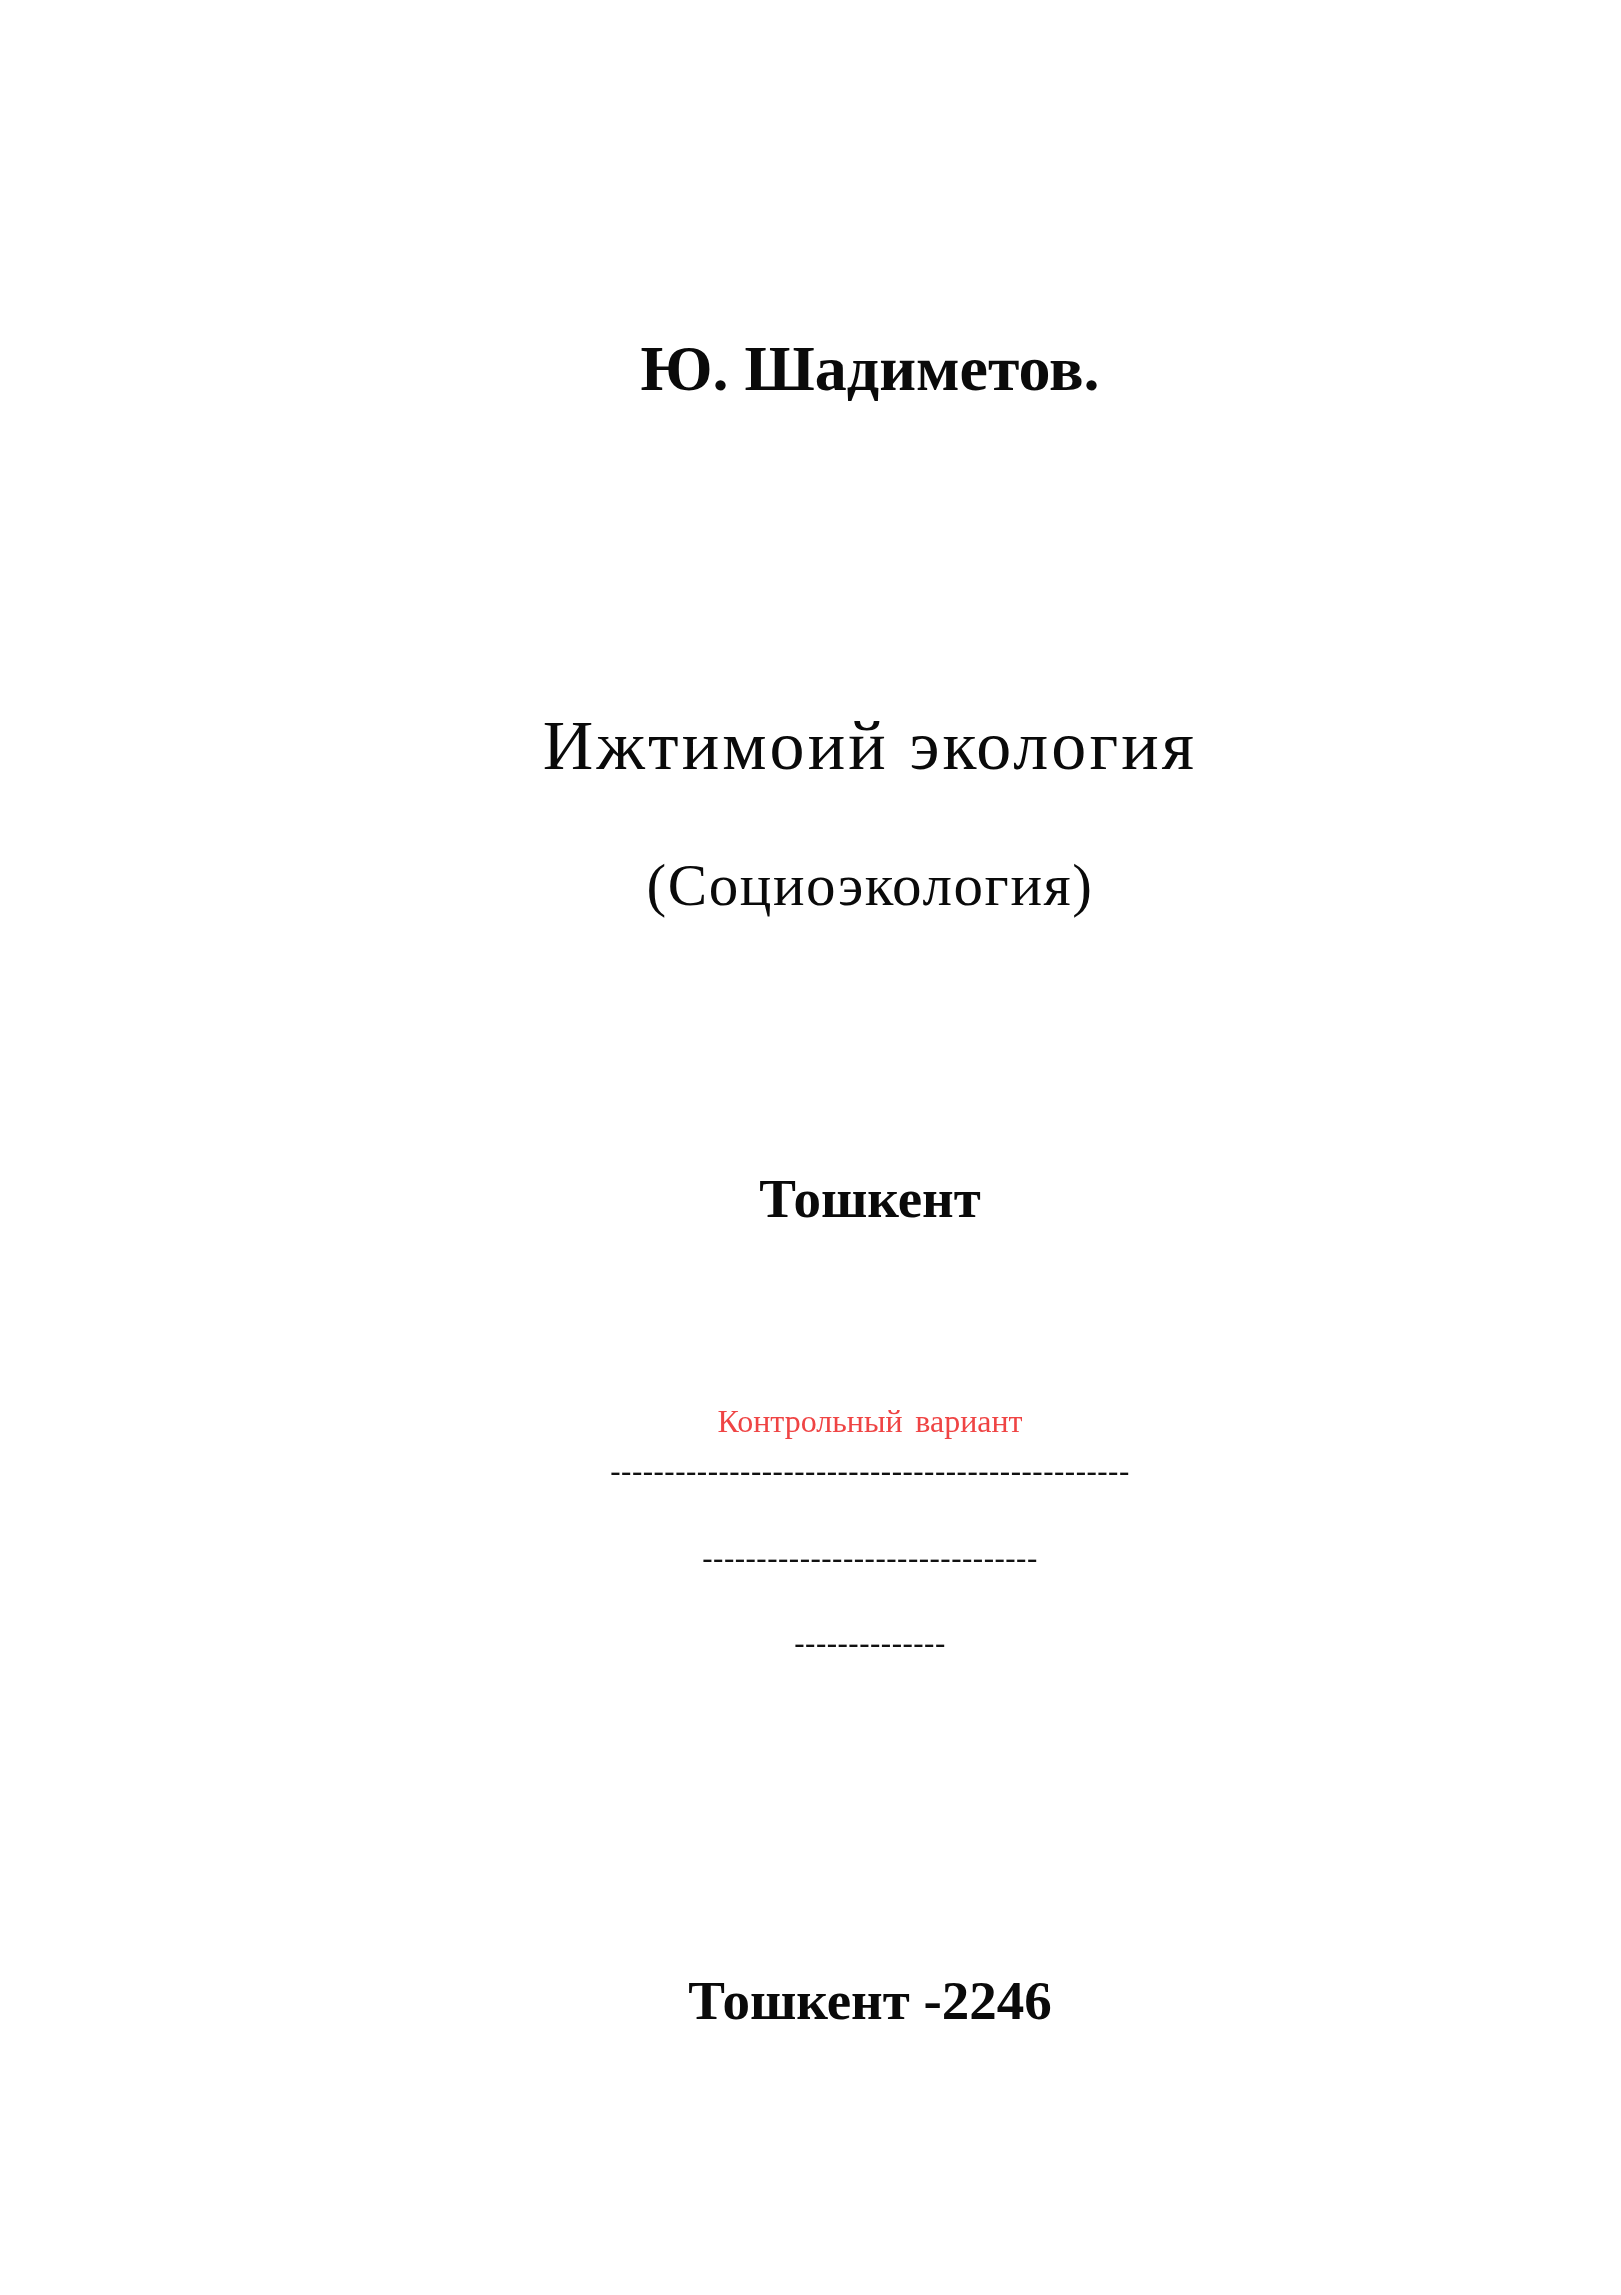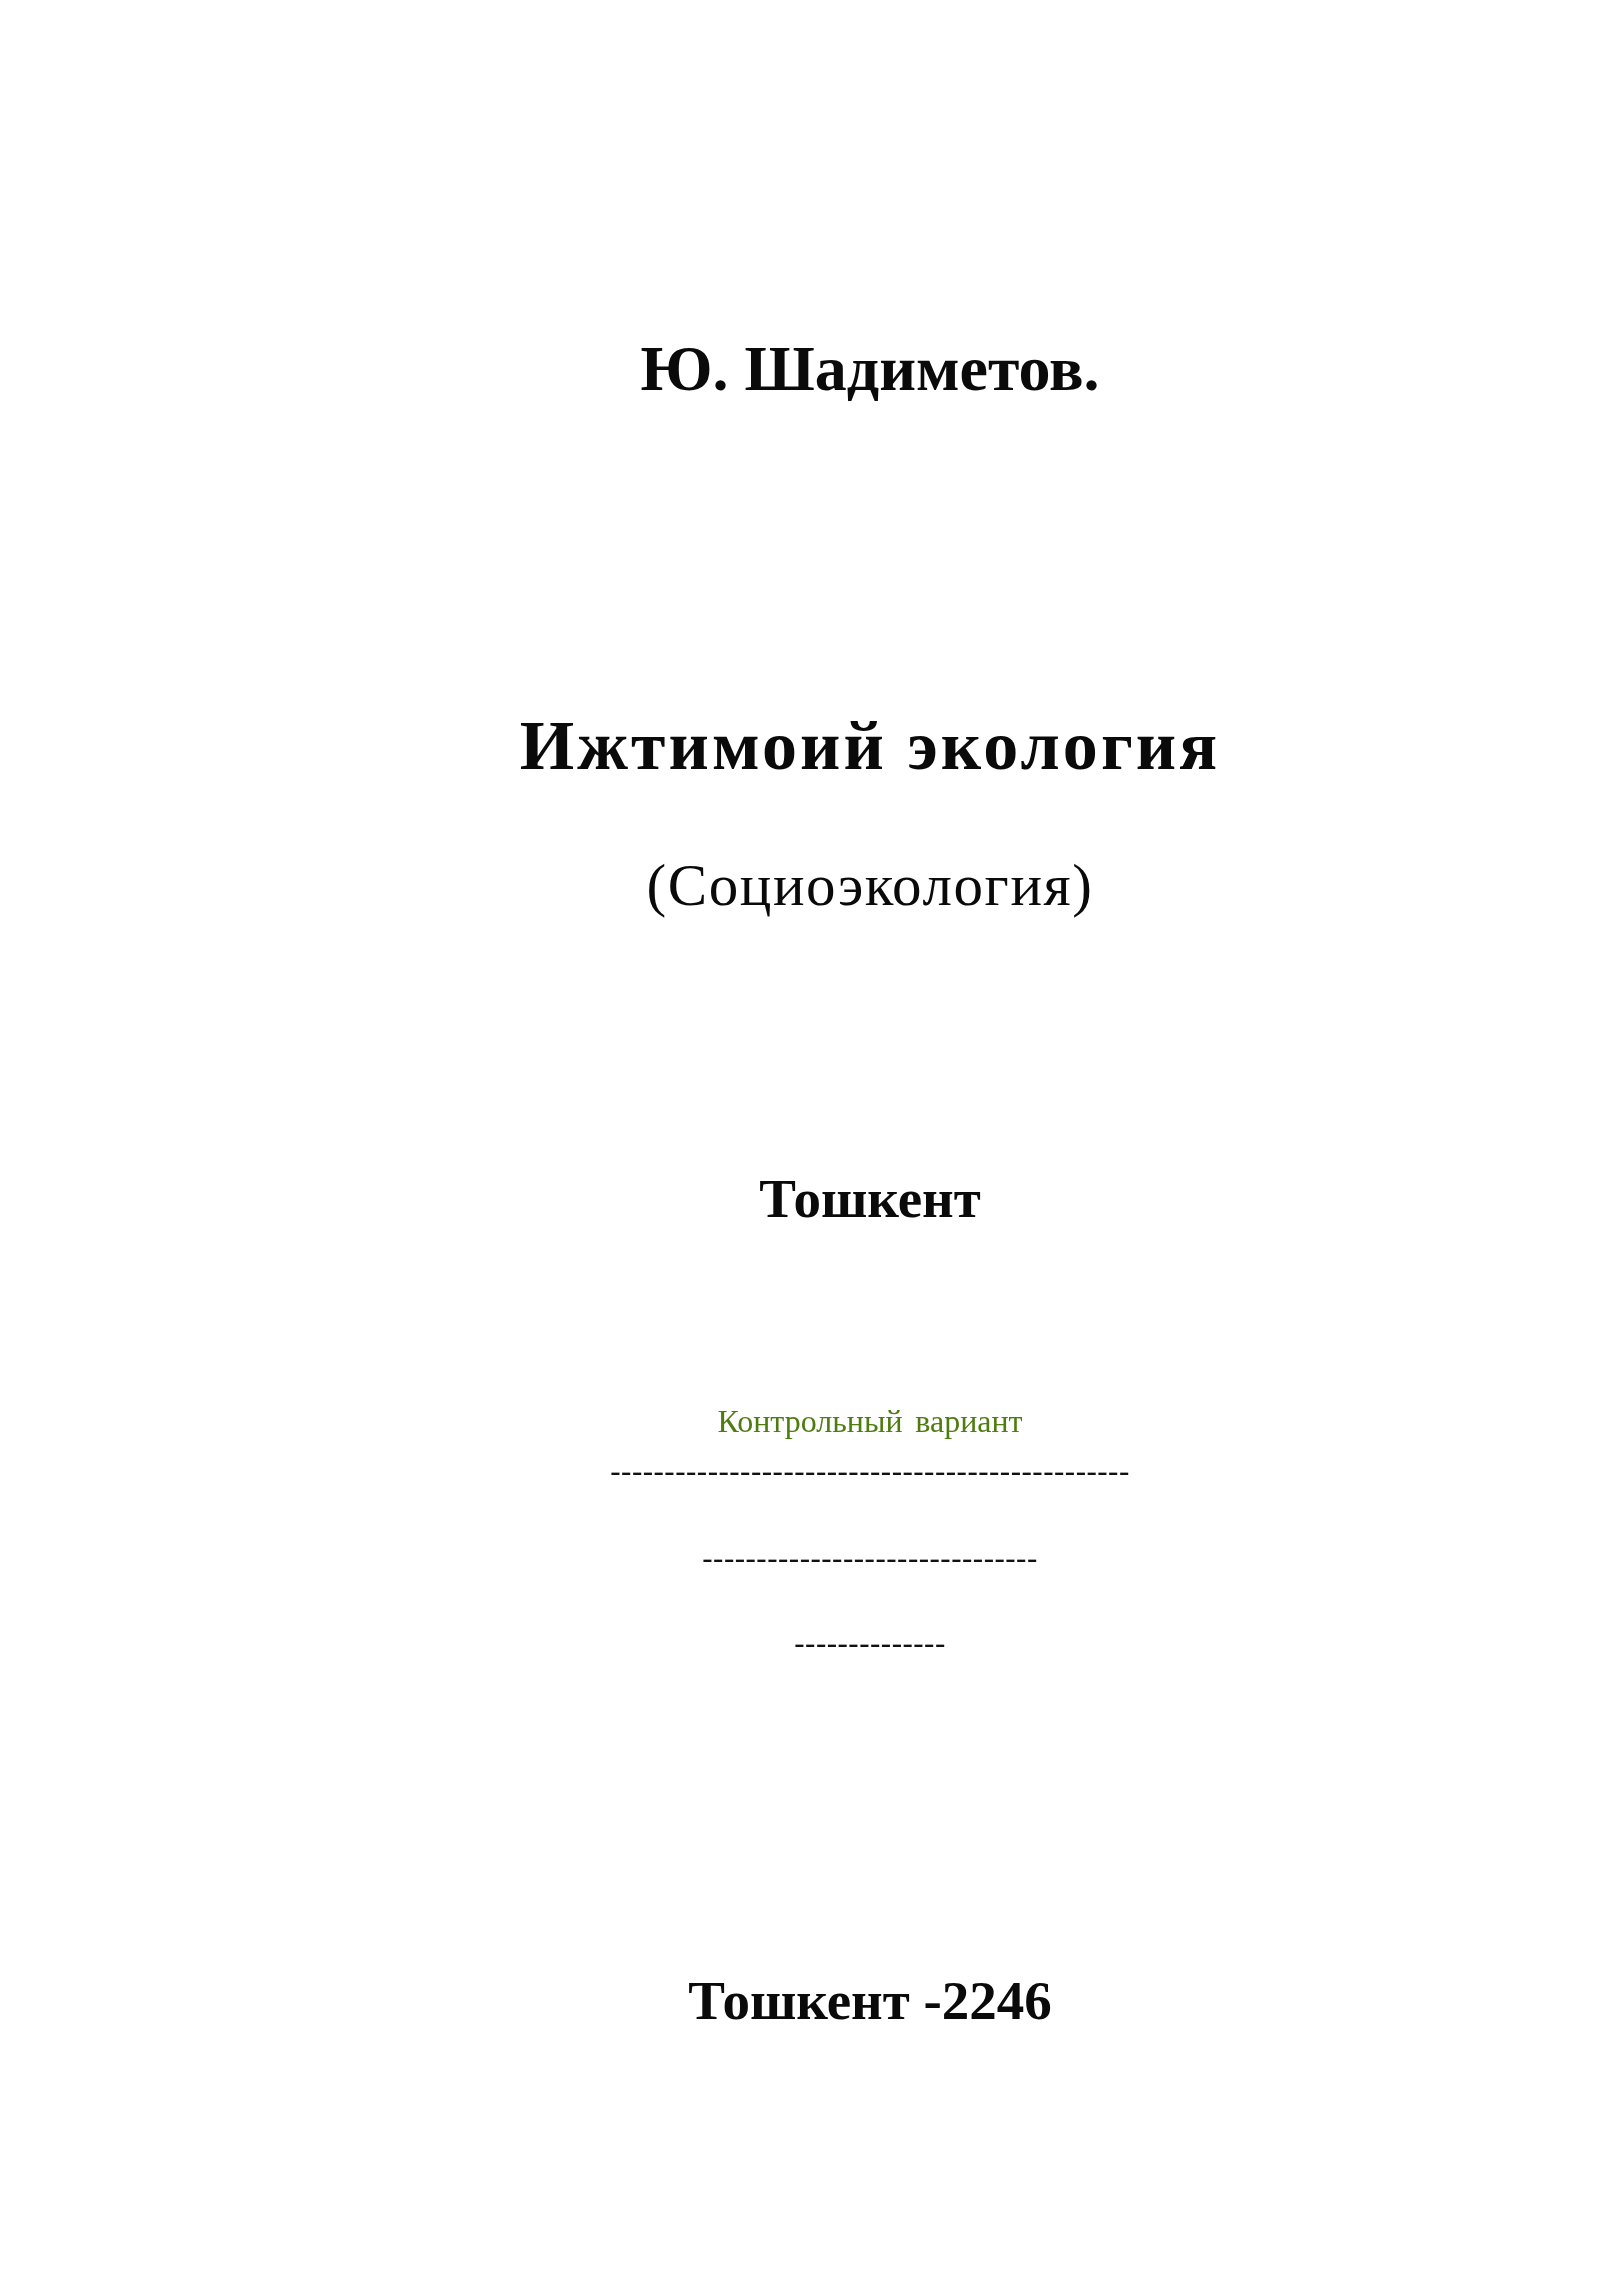--- a/index.html
+++ b/index.html
@@ -33,21 +33,21 @@
     white-space: nowrap;
   }
   .author {
     top: 337px;
     font-size: 64px;
     font-weight: bold;
   }
   .title {
     top: 711px;
     font-size: 70px;
-    font-weight: bold;
+    font-weight: normal;
     letter-spacing: 3.1px;
   }
   .subtitle {
     top: 856px;
     font-size: 59px;
     font-weight: normal;
     letter-spacing: 1.6px;
   }
   .doctype {
     top: 1171px;
@@ -82,21 +82,21 @@
   <div class="content">
 
     <div class="line author">Ю. Шадиметов.</div>
 
     <div class="line title">Ижтимоий экология</div>
 
     <div class="line subtitle">(Социоэкология)</div>
 
     <div class="line doctype">Тошкент</div>
 
-    <div class="line variant" style="color: #4d7c0f;">Контрольный вариант</div>
+    <div class="line variant" style="color: #ef4444;">Контрольный вариант</div>
 
     <div class="line dashes dash1">------------------------------------------------</div>
 
     <div class="line dashes dash2">-------------------------------</div>
 
     <div class="line dashes dash3">--------------</div>
 
     <div class="line footer">Тошкент -2246</div>
 
   </div>

